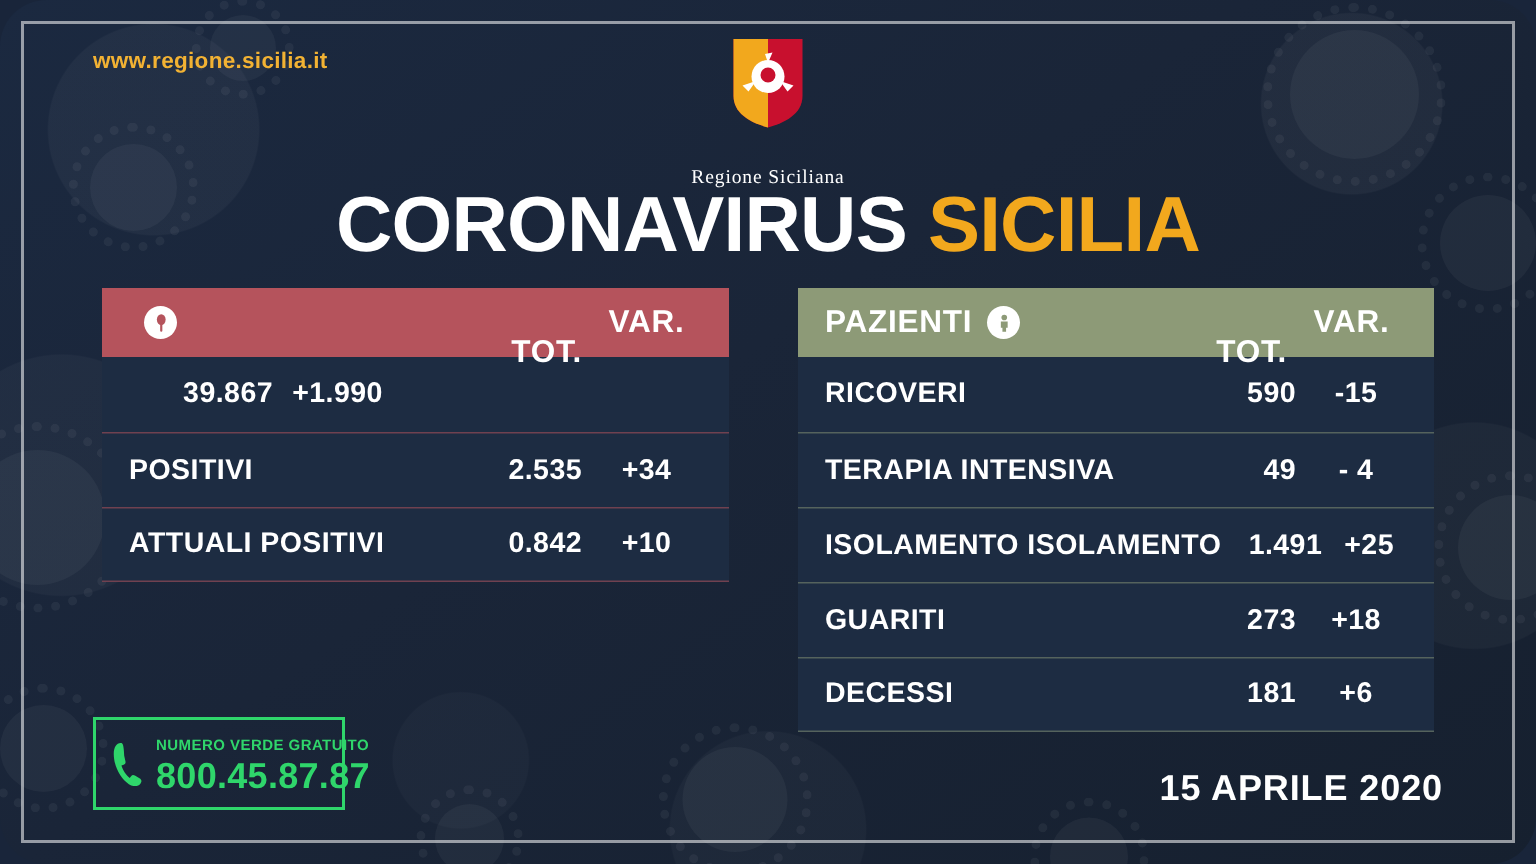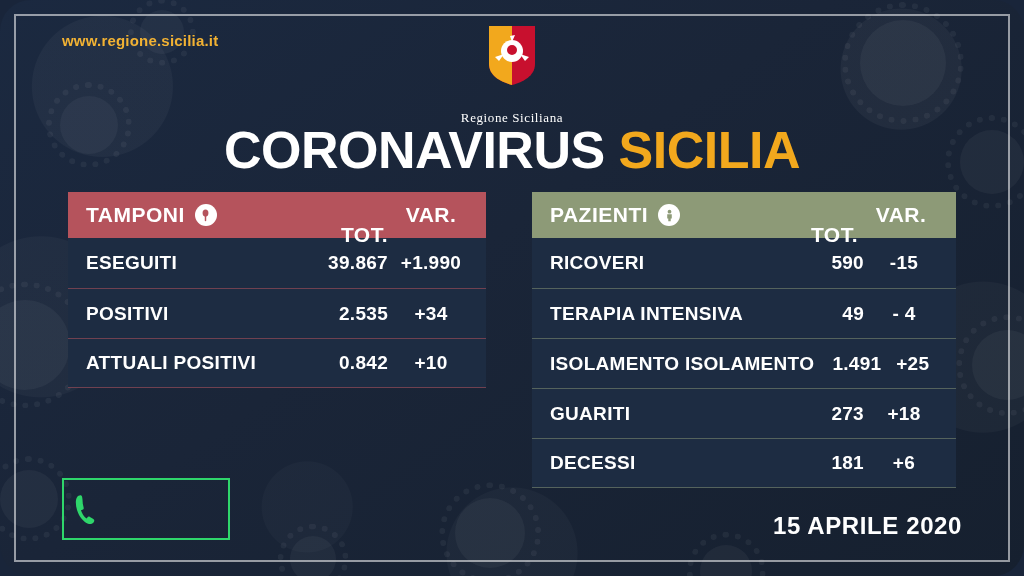--- a/index.html
+++ b/index.html
@@ -211,34 +211,32 @@
     <div class="crest-label">Regione Siciliana</div>
   </div>
 
   <div class="headline">
     <span>CORONAVIRUS</span>
     <span class="accent">SICILIA</span>
   </div>
 
   <div class="panel left">
     <div class="panel-head">
-      <span class="head-title">TAMPONI</span>
       <span class="head-icon">
         <svg viewBox="0 0 16 16" width="13" height="13">
             <ellipse cx="8" cy="5" rx="3.6" ry="4.4"></ellipse>
             <rect x="7.1" y="8" width="1.8" height="7" rx="0.9"></rect>
           </svg>
       </span>
       <span class="head-spacer"></span>
       <span class="head-tot">TOT.</span>
       <span class="head-var">VAR.</span>
     </div>
 
     <div class="row">
-      <span class="row-label">ESEGUITI</span>
       <span class="row-tot">39.867</span>
       <span class="row-var">+1.990</span>
     </div>
     <div class="row">
       <span class="row-label">POSITIVI</span>
       <span class="row-tot">2.535</span>
       <span class="row-var">+34</span>
     </div>
     <div class="row">
       <span class="row-label">ATTUALI POSITIVI</span>
@@ -287,16 +285,20 @@
       <span class="row-var">+6</span>
     </div>
   </div>
 
   <div class="green-box">
     <span class="phone-icon">
       <svg viewBox="0 0 24 32" width="22" height="30">
           <path d="M7 1c-3 0-5 3-5 8 0 9 5 18 11 22 4 2.6 8 1.6 9-1.6.4-1.3-.2-2-1.3-2.7l-3.3-2c-1.2-.7-2-.5-2.8.5l-1 1.3c-2.6-1.8-5-5.6-6-9l1.6-.6c1.2-.5 1.6-1.2 1.3-2.5l-.9-4C9.3 1.8 8.5 1 7 1z"></path>
         </svg>
     </span>
+    <span class="green-text">
+      <span class="green-top">NUMERO VERDE GRATUITO</span>
+      <span class="green-num" style="display:block;">800.45.87.87</span>
+    </span>
   </div>
 
   <div class="date">15 APRILE 2020</div>
 </div>
 
 </body></html>

